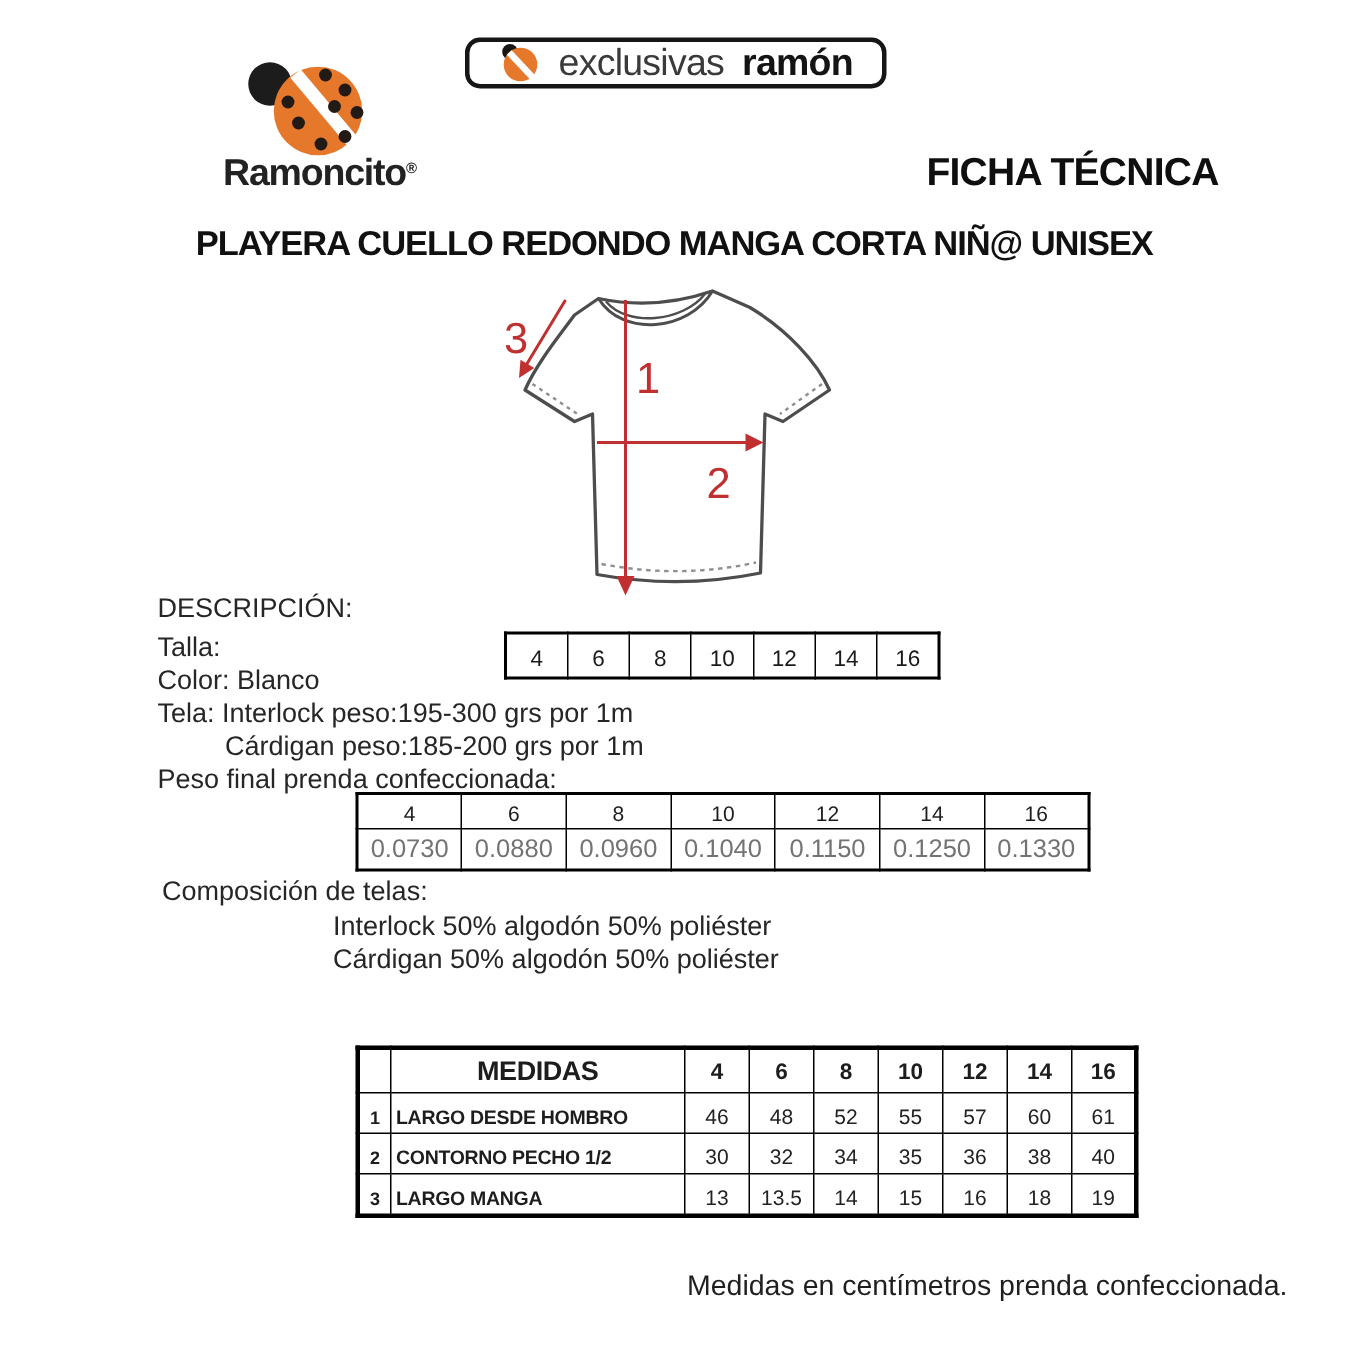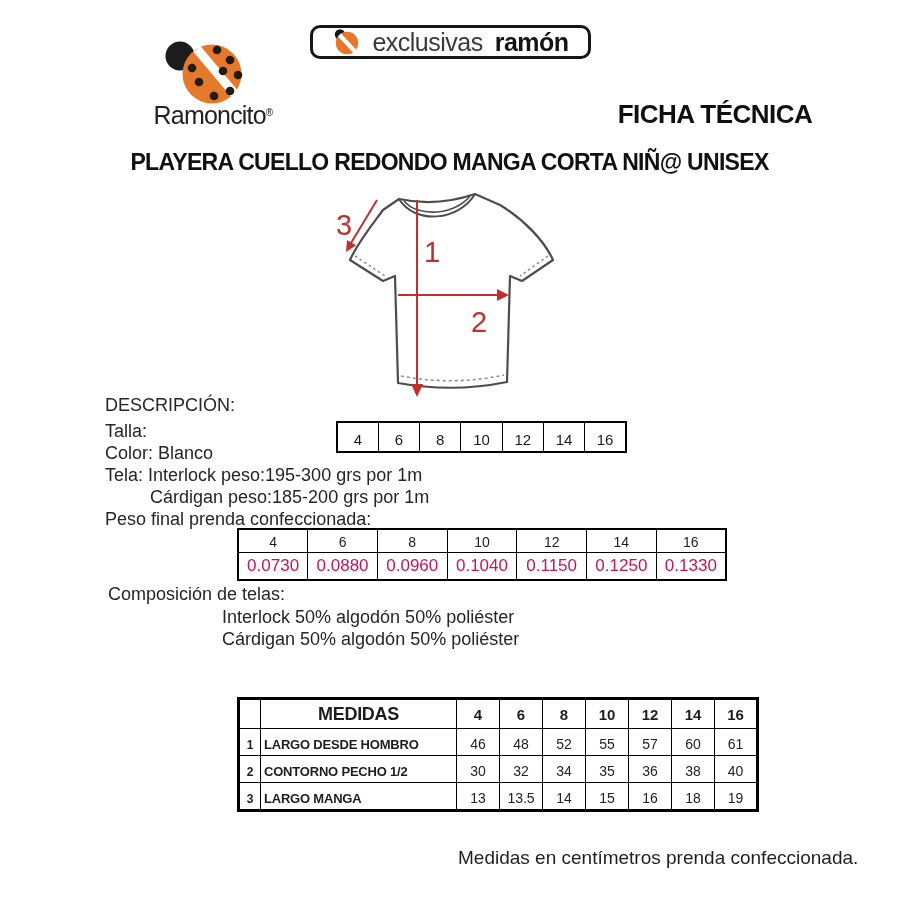--- a/index.html
+++ b/index.html
@@ -16,21 +16,21 @@
     display:flex;align-items:center;justify-content:center;gap:12px;
     box-sizing:border-box;background:#fff;
   }
   .brand-box svg{flex:0 0 auto;}
   .brand-reg{font-size:25px;color:#3a3a3a;letter-spacing:-0.5px;}
   .brand-bold{font-size:25px;color:#141414;font-weight:700;letter-spacing:-0.5px;}
 
   
   .bug-logo{left:150px;top:38px;}
   .bug-word{
-    left:138px;top:101px;width:150px;font-size:25px;font-weight:400;
+    left:138px;top:101px;width:150px;font-size:25px;font-weight:700;
     color:#222;letter-spacing:-0.8px;text-align:center;
   }
   .bug-word sup{font-size:10px;vertical-align:8px;}
 
   
   .ficha-title{
     left:600px;top:99px;width:230px;font-size:26px;font-weight:700;
     color:#0f0f0f;letter-spacing:-0.5px;text-align:center;
   }
   .subtitle{
@@ -56,21 +56,21 @@
 
   
   .talla-table{left:336px;top:421px;}
   .talla-table table{width:291px;border:2.5px solid #000;}
   .talla-table td{height:24px;font-size:15px;vertical-align:bottom;padding-bottom:3px;color:#1a1a1a;}
 
   
   .peso-table{left:237px;top:528px;}
   .peso-table table{width:490px;border:2.5px solid #000;}
   .peso-table .r1 td{height:19px;font-size:14px;vertical-align:bottom;padding-bottom:2px;}
-  .peso-table .r2 td{height:24px;font-size:17px;vertical-align:middle;color:#be185d;}
+  .peso-table .r2 td{height:24px;font-size:17px;vertical-align:middle;color:#737373;}
 
   
   .c1{left:108px;top:584px;}
   .c2{left:222px;top:607px;}
   .c3{left:222px;top:629px;}
 
   
   .medidas-table{left:237px;top:697px;}
   .medidas-table table{width:519px;border:3px solid #000;}
   .medidas-table tr.head td{height:26px;font-weight:700;vertical-align:middle;}

